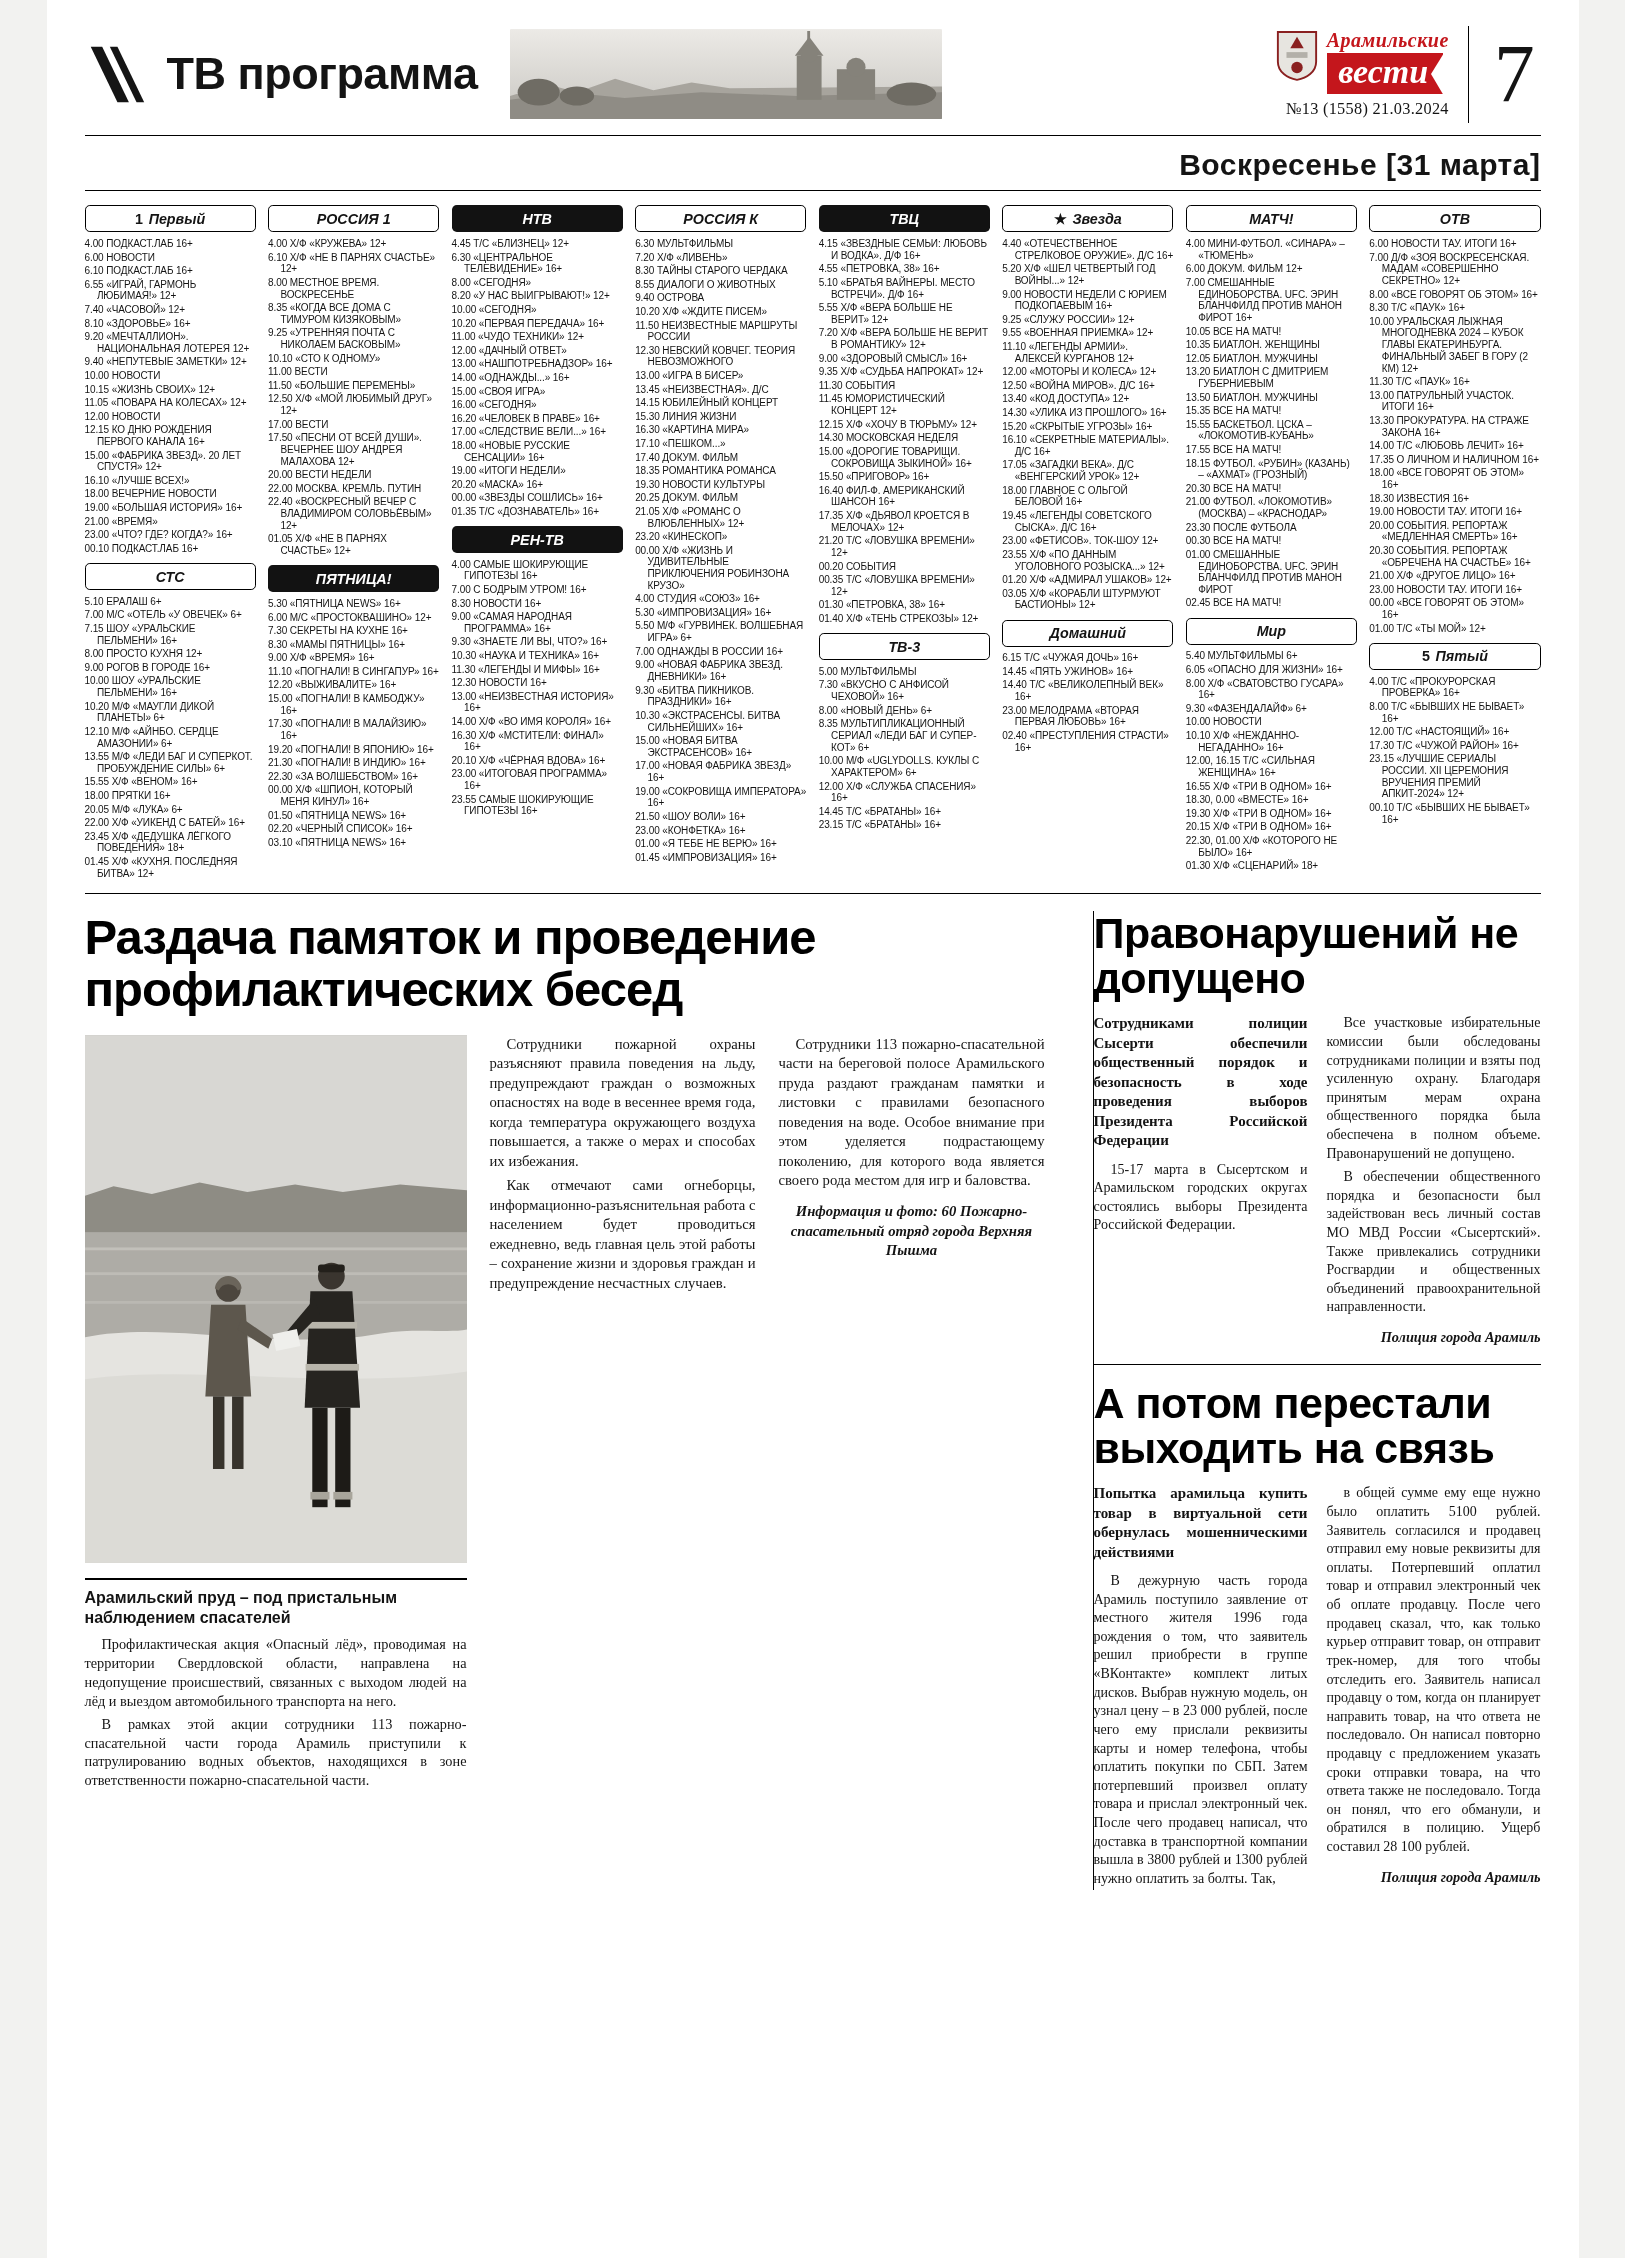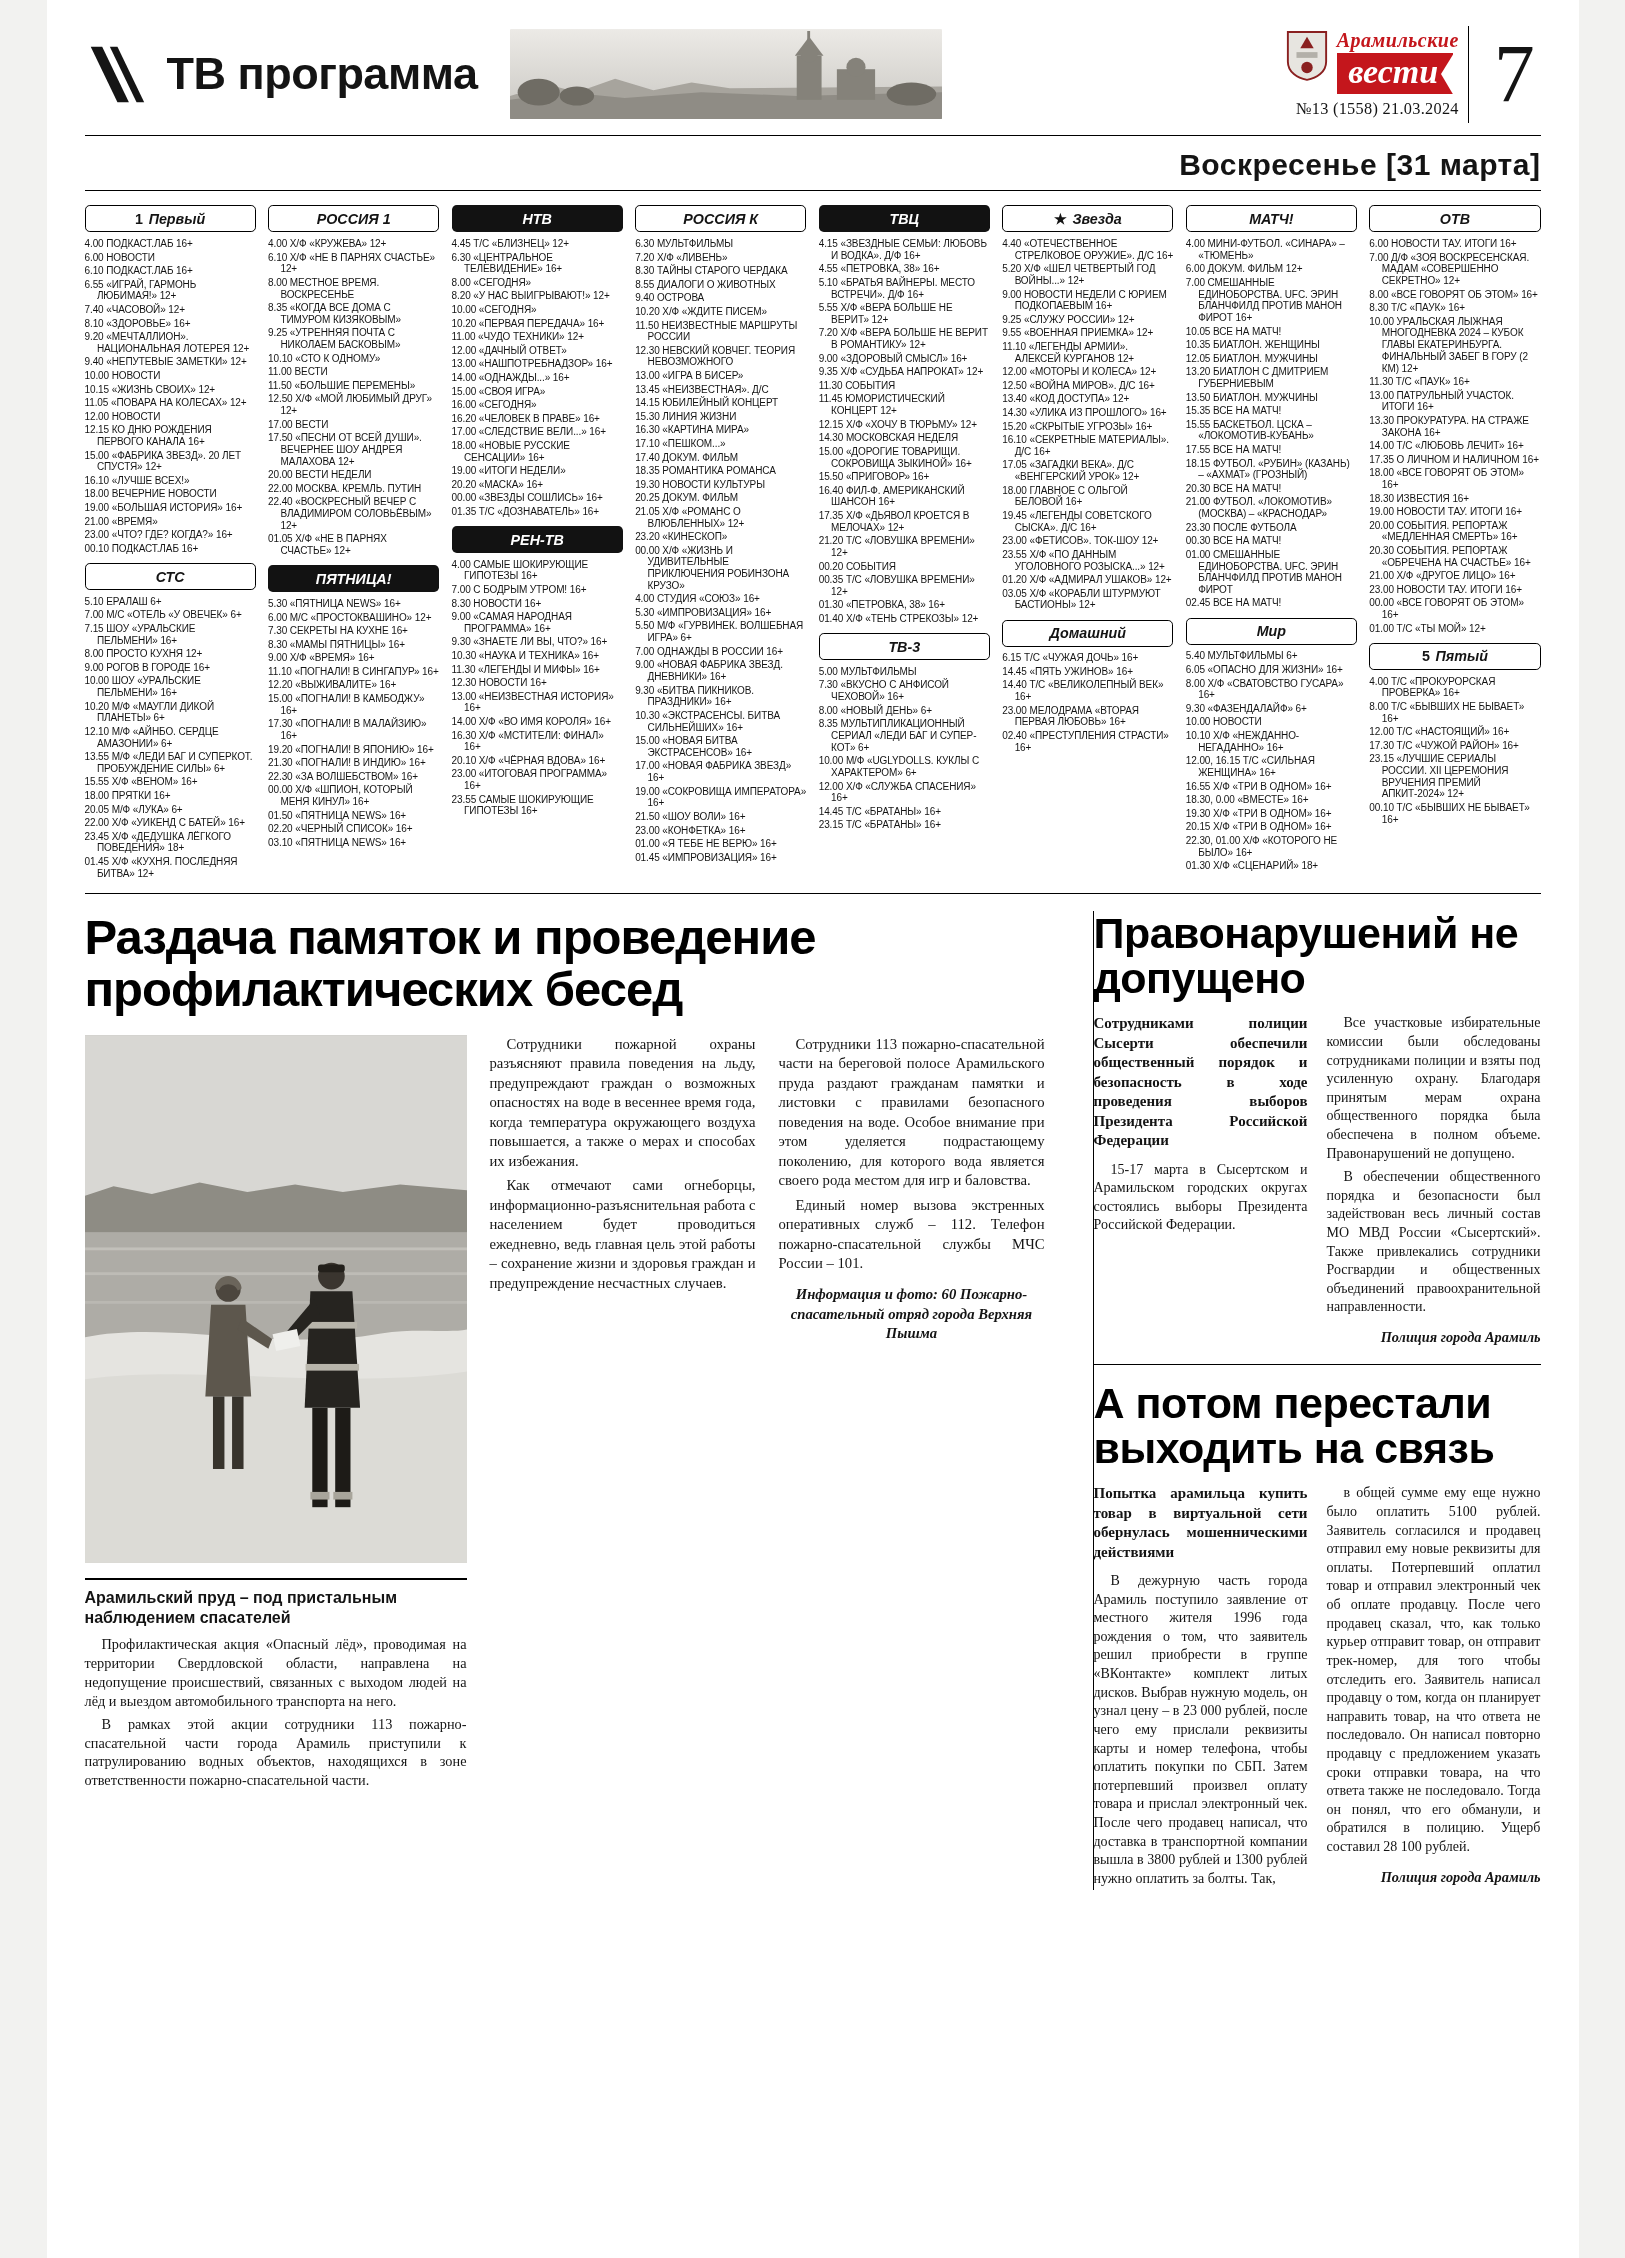--- a/index.html
+++ b/index.html
@@ -7,21 +7,21 @@
   body{font-family:"Liberation Serif",serif;color:#141414;}
   .page{width:1532px;height:2259px;background:#fff;margin:0 auto;padding:23px 38px 27px;overflow:hidden;position:relative;}
 
   
   header{display:flex;align-items:stretch;border-bottom:1.9px solid #000;padding-bottom:9.6px;height:113px;}
   .mast-left{display:flex;align-items:center;gap:19px;flex:1;min-width:0;}
   .slash-wrap svg{display:block;}
   .section-title{font-family:"Liberation Sans",sans-serif;font-size:45px;font-weight:600;letter-spacing:-0.5px;white-space:nowrap;}
   .header-photo{width:432px;height:90px;overflow:hidden;border-radius:1px;flex:0 0 auto;margin-left:13.4px;}
   .header-photo svg{display:block;}
-  .mast-right{display:flex;align-items:center;margin-left:auto;gap:9px;}
+  .mast-right{display:flex;align-items:center;margin-left:auto;gap:19px;}
   .brand{display:flex;flex-direction:column;align-items:flex-end;}
   .brand-row{display:flex;align-items:flex-start;gap:7.6px;}
   .brand-names{display:flex;flex-direction:column;align-items:flex-start;}
   .brand-top{color:#c4161c;font-style:italic;font-weight:700;font-size:20px;letter-spacing:0.5px;}
   .brand-bottom{background:#c4161c;color:#fff;font-style:italic;font-weight:700;font-size:34px;line-height:1.05;padding:1px 15.3px 3.8px 11.5px;margin-top:1px;position:relative;}
   .brand-bottom::after{content:"";position:absolute;right:-1px;top:0;border-top:21px solid transparent;border-bottom:22px solid transparent;border-right:13.4px solid #fff;}
   .issue{font-size:16.3px;margin-top:5.7px;letter-spacing:0.3px;}
   .pageno{font-size:82px;line-height:1;border-left:1.9px solid #000;padding:7.6px 5.7px 7.6px 25px;align-self:center;font-family:"Liberation Serif",serif;}
 
   
@@ -481,21 +481,20 @@
             <div class="inset-text" id="safety-inset-text">
                 <p>Профилактическая акция «Опасный лёд», проводимая на территории Свердловской области, направлена на недопущение происшествий, связанных с выходом людей на лёд и выездом автомобильного транспорта на него.</p>
                 <p>В рамках этой акции сотрудники 113 пожарно-спасательной части города Арамиль приступили к патрулированию водных объектов, находящихся в зоне ответственности пожарно-спасательной части.</p>
               </div>
           </div>
         </div>
         <div class="art-cols" id="safety-text">
           <p>Сотрудники пожарной охраны разъясняют правила поведения на льду, предупреждают граждан о возможных опасностях на воде в весеннее время года, когда температура окружающего воздуха повышается, а также о мерах и способах их избежания.</p>
             <p>Как отмечают сами огнеборцы, информационно-разъяснительная работа с населением будет проводиться ежедневно, ведь главная цель этой работы – сохранение жизни и здоровья граждан и предупреждение несчастных случаев.</p>
             <p>Сотрудники 113 пожарно-спасательной части на береговой полосе Арамильского пруда раздают гражданам памятки и листовки с правилами безопасного поведения на воде. Особое внимание при этом уделяется подрастающему поколению, для которого вода является своего рода местом для игр и баловства.</p>
-            <p>Единый номер вызова экстренных оперативных служб – 112. Телефон пожарно-спасательной службы МЧС России – 101.</p>
             <div class="credit">Информация и фото: 60 Пожарно-спасательный отряд города Верхняя Пышма</div>
         </div>
       </div>
     </article>
 
     <div class="art-right">
       <article>
         <h3 class="headline">Правонарушений не допущено</h3>
         <div class="art-cols" id="elections-text">
           <p class="lead">Сотрудниками полиции Сысерти обеспечили общественный порядок и безопасность в ходе проведения выборов Президента Российской Федерации</p>

